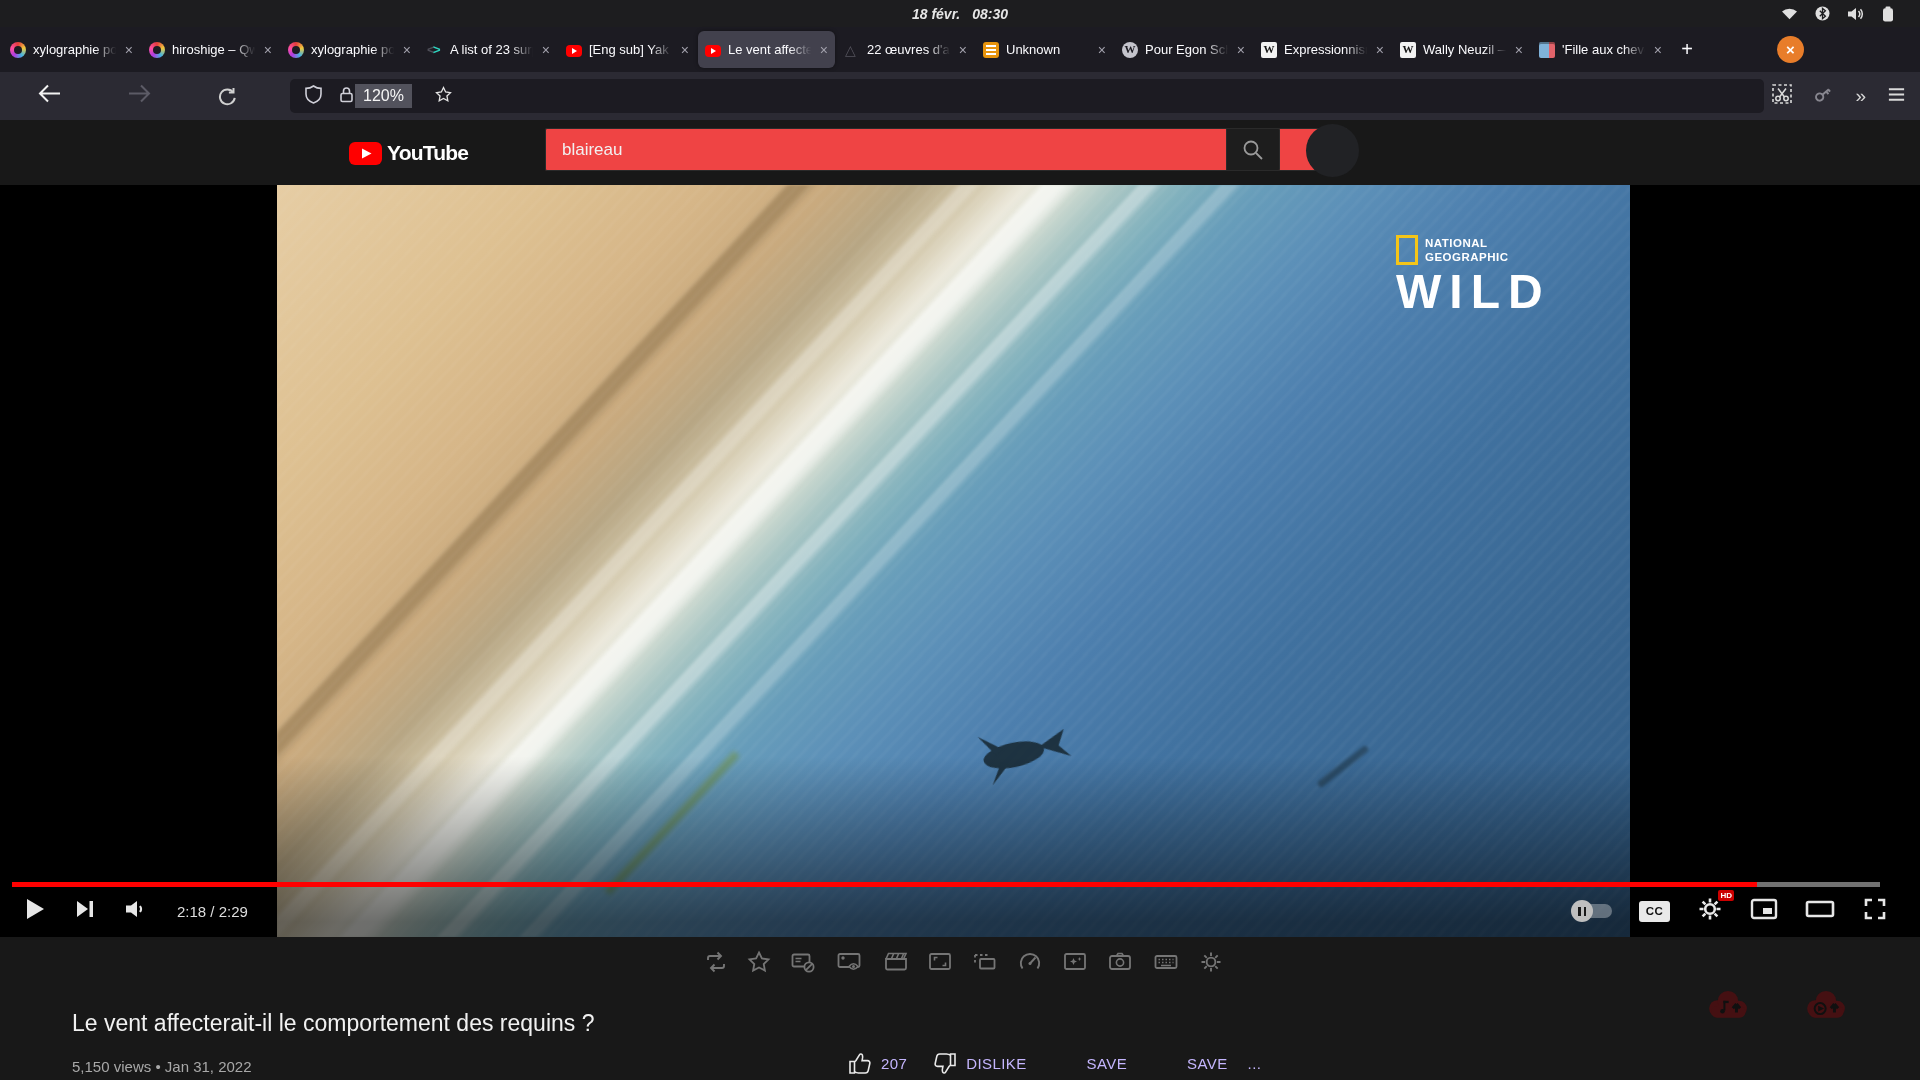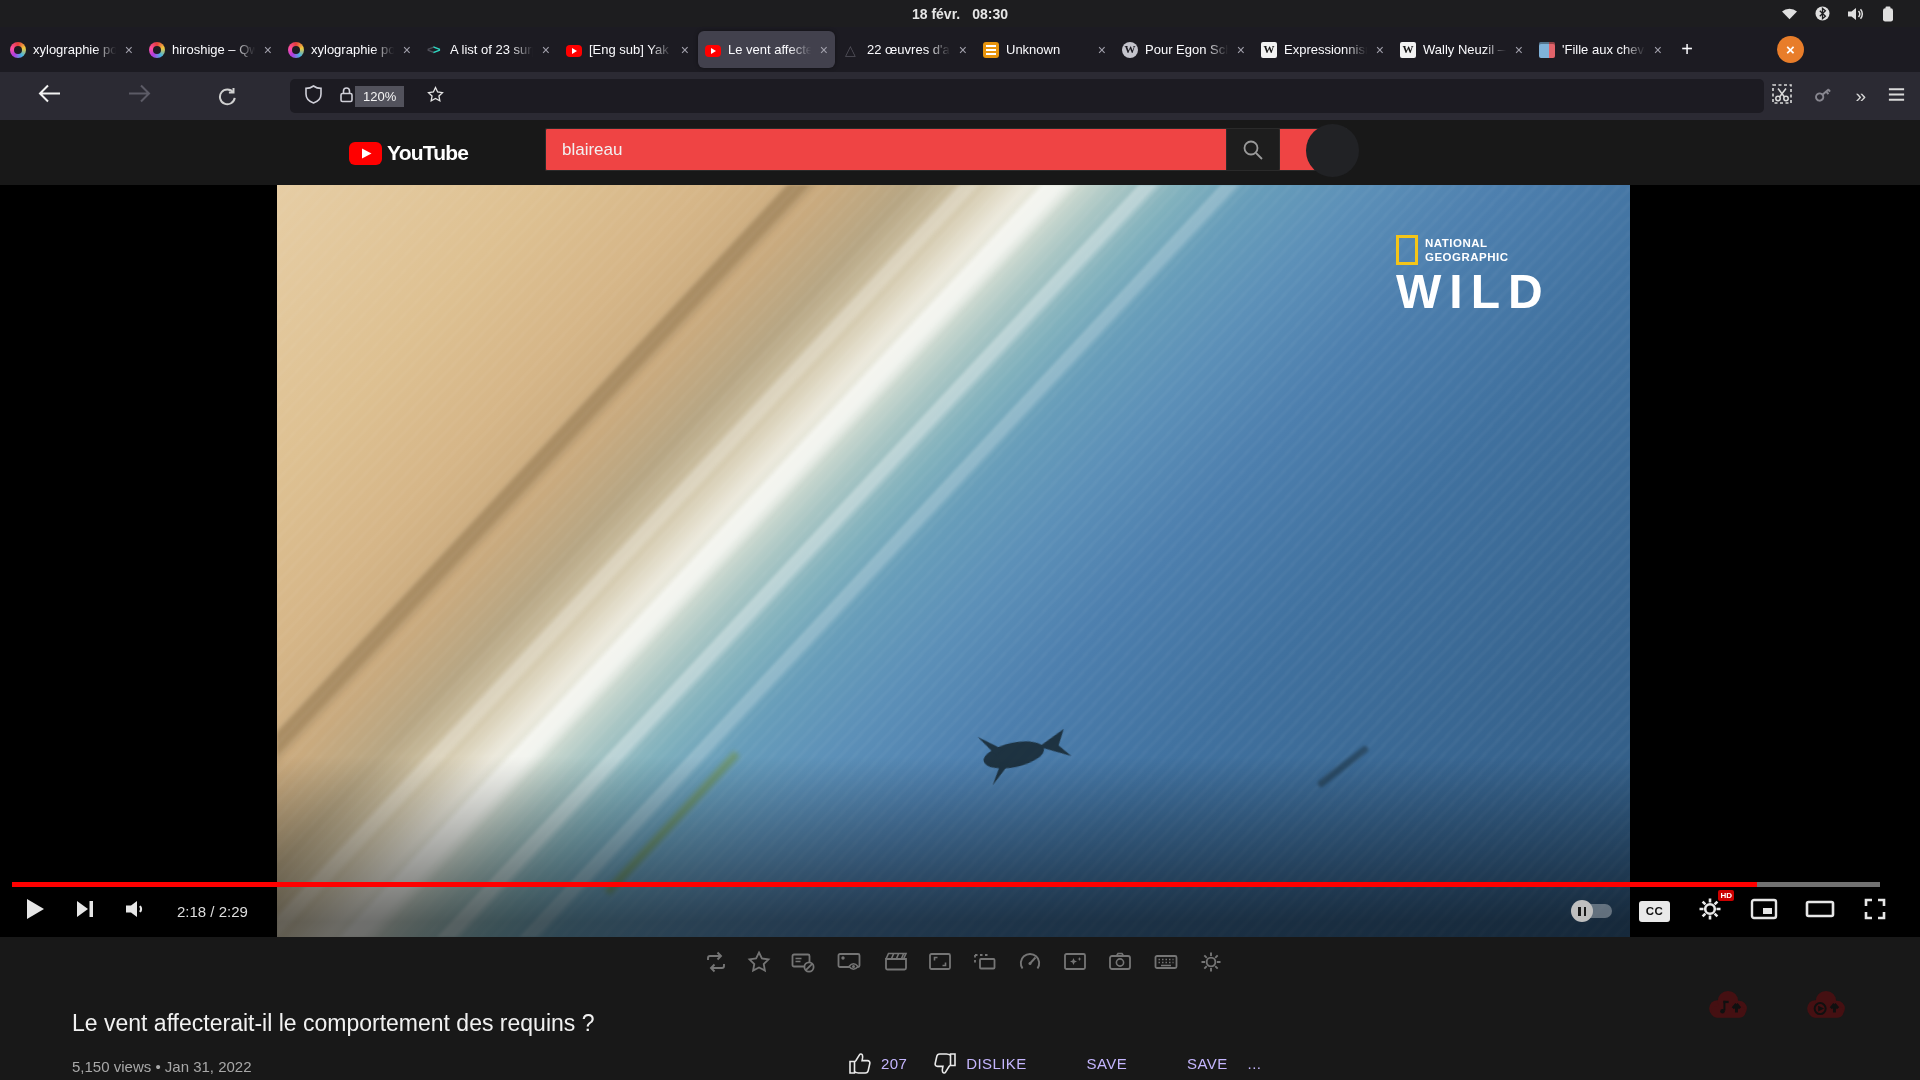--- a/index.html
+++ b/index.html
@@ -1,20 +1,20 @@
 <!DOCTYPE html>
 <html><head>
 <meta charset="utf-8">
 <style>
   * { margin:0; padding:0; box-sizing:border-box; }
   html,body { width:1920px; height:1080px; overflow:hidden; background:#000; font-family:"Liberation Sans",sans-serif; }
   .screen { position:relative; width:1920px; height:1080px; background:#181818; }
 
   
-  .system-bar { position:absolute; top:0; left:0; width:100%; height:27px; background:#1d1d1f; }
+  .system-bar { position:absolute; top:0; left:0; width:100%; height:27px; background:#1d1d1f;font-style:italic; }
   .sys-clock { position:absolute; left:50%; top:0; transform:translateX(-50%); height:27px; display:flex; gap:12px; align-items:center; color:#e6e6e6; font-size:14px; font-weight:bold; }
   .sys-icons { position:absolute; right:26px; top:0; height:27px; display:flex; gap:17px; align-items:center; }
   .sys-icons svg { display:block; }
 
   
   .tab-strip { position:absolute; top:27px; left:0; width:100%; height:45px; background:#1c1b22; display:flex; align-items:center; padding-left:2px; }
   .tab { width:137px; height:37px; margin:0 1px; border-radius:6px; display:flex; align-items:center; gap:7px; padding:0 7px; flex:none; cursor:default; }
   .tab.active { background:#42414d; box-shadow:0 0 4px rgba(0,0,0,.4); }
   .tab-title { flex:1; font-size:13px; color:#fbfbfe; white-space:nowrap; overflow:hidden;
     -webkit-mask-image:linear-gradient(90deg,#000 72%,transparent 98%); mask-image:linear-gradient(90deg,#000 72%,transparent 98%); }
@@ -36,21 +36,21 @@
   .fav-painting { border-radius:2px; background:linear-gradient(90deg,#7fb2d9 0 62%,#e2636a 62% 100%); box-shadow:inset 0 2px 0 rgba(0,0,0,.35); }
   .new-tab-btn { width:34px; height:34px; border:none; background:transparent; color:#fbfbfe; font-size:20px; font-weight:300; border-radius:4px; }
   .orange-close { position:absolute; right:116px; top:36px; width:27px; height:27px; border-radius:50%; background:#e87d2a; color:#fff; font-size:15px; font-weight:bold; display:flex; align-items:center; justify-content:center; }
 
   
   .nav-bar { position:absolute; top:72px; left:0; width:100%; height:48px; background:#2b2a33; }
   .nav-btn { position:absolute; top:12px; background:none; border:none; }
   .url-bar { position:absolute; left:290px; right:156px; top:7px; height:34px; background:#1c1b22; border-radius:5px; display:flex; align-items:center; padding:0 10px; }
   .url-text { margin-left:13px; font-size:15px; color:#b1b1b9; white-space:nowrap; flex:1; }
   .url-text .domain { color:#fbfbfe; }
-  .zoom-badge { background:#52525c; color:#f5f5f5; font-size:13px; padding:3px 8px; border-radius:0; margin-right:22px; }
+  .zoom-badge { background:#52525c; color:#f5f5f5; font-size:16px; padding:3px 8px; border-radius:0; margin-right:22px; }
   .nav-right { position:absolute; right:14px; top:0; height:48px; display:flex; align-items:center; gap:21px; }
   .chevrons { color:#d7d7d7; font-size:19px; }
 
   
   .yt-page { position:absolute; top:120px; left:0; width:100%; height:960px; background:#181818; }
   .yt-header { position:absolute; top:0; left:0; width:100%; height:65px; background:#181818; }
   .yt-logo { position:absolute; left:349px; top:21px; display:flex; align-items:center; gap:5px; }
   .yt-logo-text { color:#fff; font-size:21px; font-weight:bold; letter-spacing:-0.8px; }
   .search-box { position:absolute; left:545px; top:8px; width:802px; height:43px; background:#ef4444; border:1px solid #2a2a2a; border-right:none; border-radius:2px 0 0 2px; display:flex; align-items:center; }
   .search-box input { background:transparent; border:none; outline:none; color:#f1f1f1; font-size:17px; padding:0 16px; width:100%; font-family:"Liberation Sans",sans-serif; }

